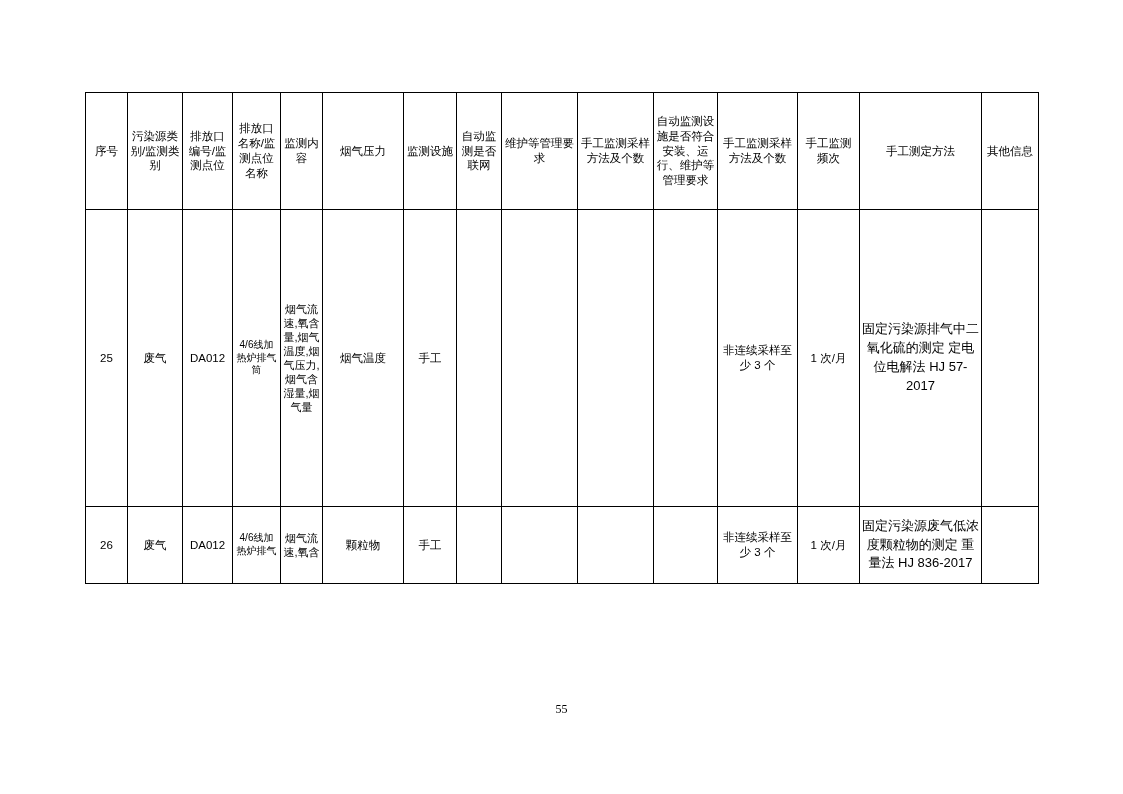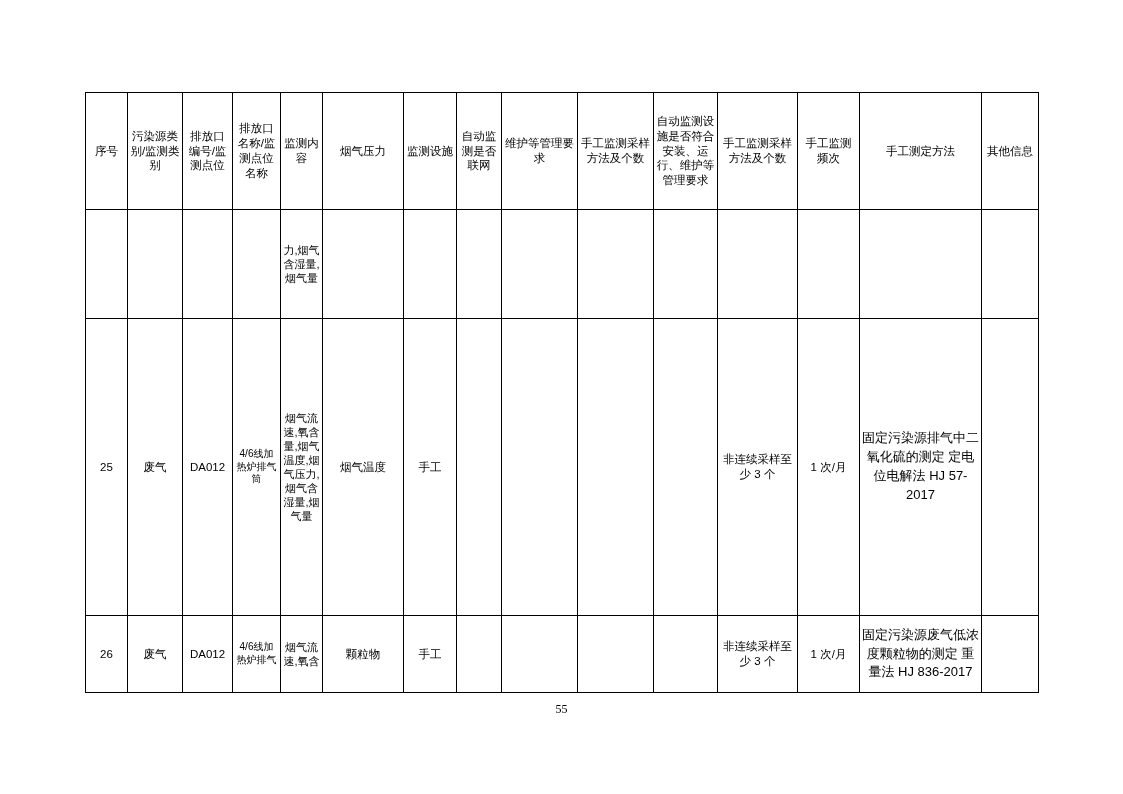--- a/index.html
+++ b/index.html
@@ -123,37 +123,20 @@
           <td>维护等管理要求</td>
           <td>手工监测采样方法及个数</td>
           <td class="hdr-left">自动监测设施是否符合安装、运行、维护等管理要求</td>
           <td>手工监测采样方法及个数</td>
           <td>手工监测频次</td>
           <td>手工测定方法</td>
           <td>其他信息</td>
         </tr>
       </thead>
       <tbody>
-        <tr class="row-a">
-          <td></td>
-          <td></td>
-          <td></td>
-          <td></td>
-          <td class="cell-narrow">力,烟气含湿量,烟气量</td>
-          <td></td>
-          <td></td>
-          <td></td>
-          <td></td>
-          <td></td>
-          <td></td>
-          <td></td>
-          <td></td>
-          <td class="method"></td>
-          <td></td>
-        </tr>
         <tr class="row-b">
           <td>25</td>
           <td>废气</td>
           <td>DA012</td>
           <td class="small-ch">4/6线加热炉排气筒</td>
           <td class="cell-narrow">烟气流速,氧含量,烟气温度,烟气压力,烟气含湿量,烟气量</td>
           <td>烟气温度</td>
           <td>手工</td>
           <td></td>
           <td></td>

